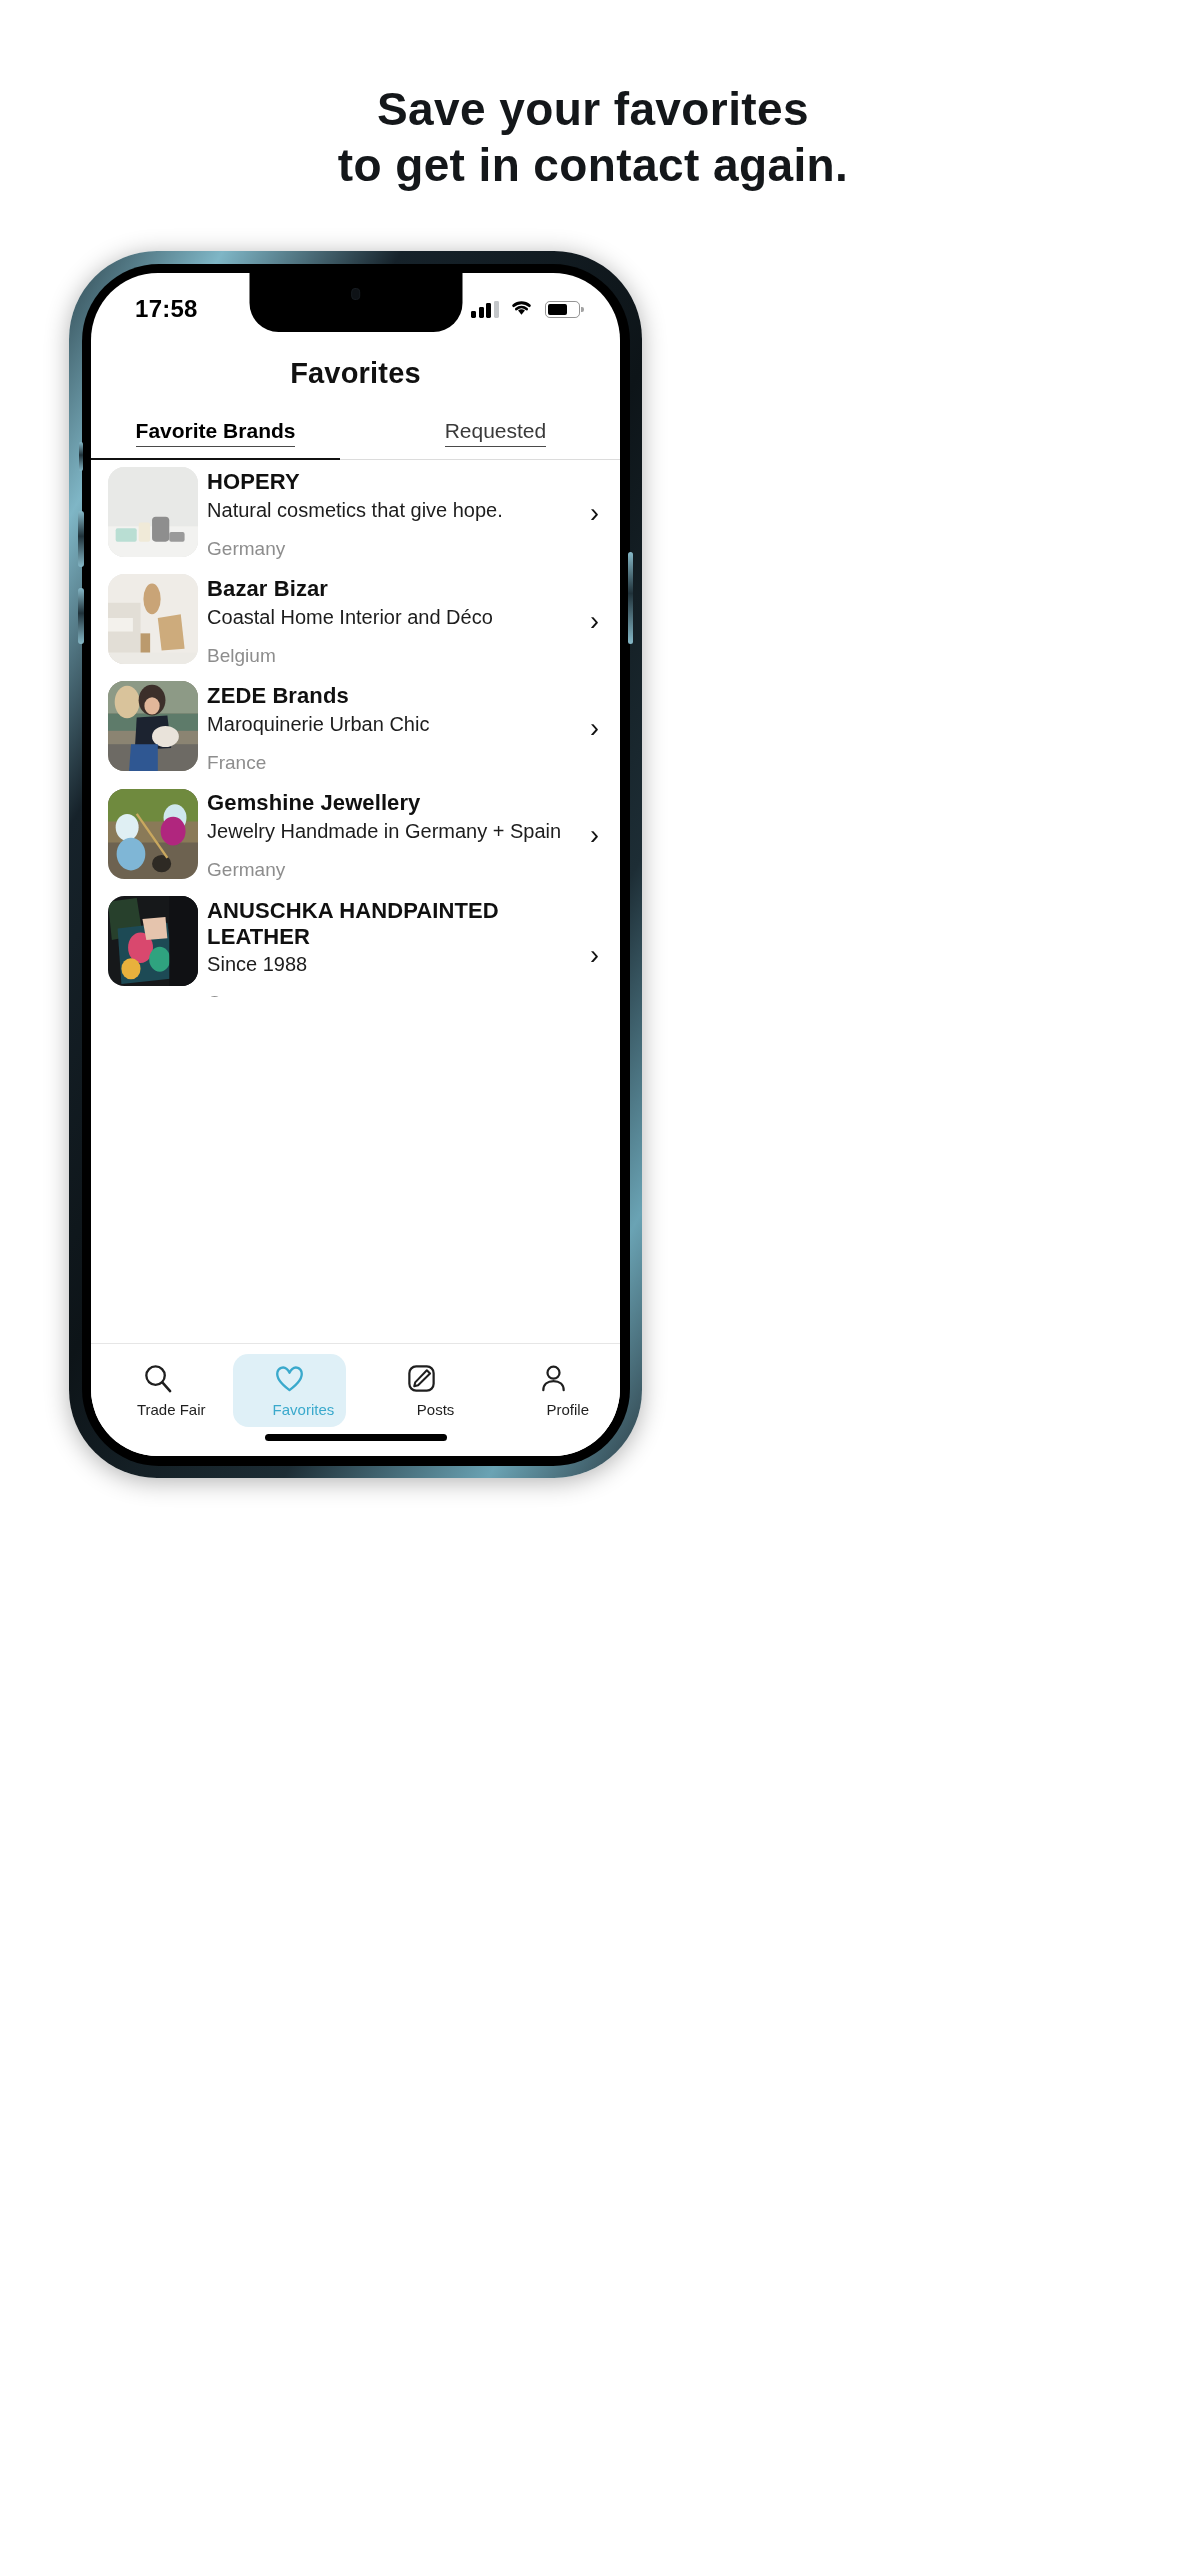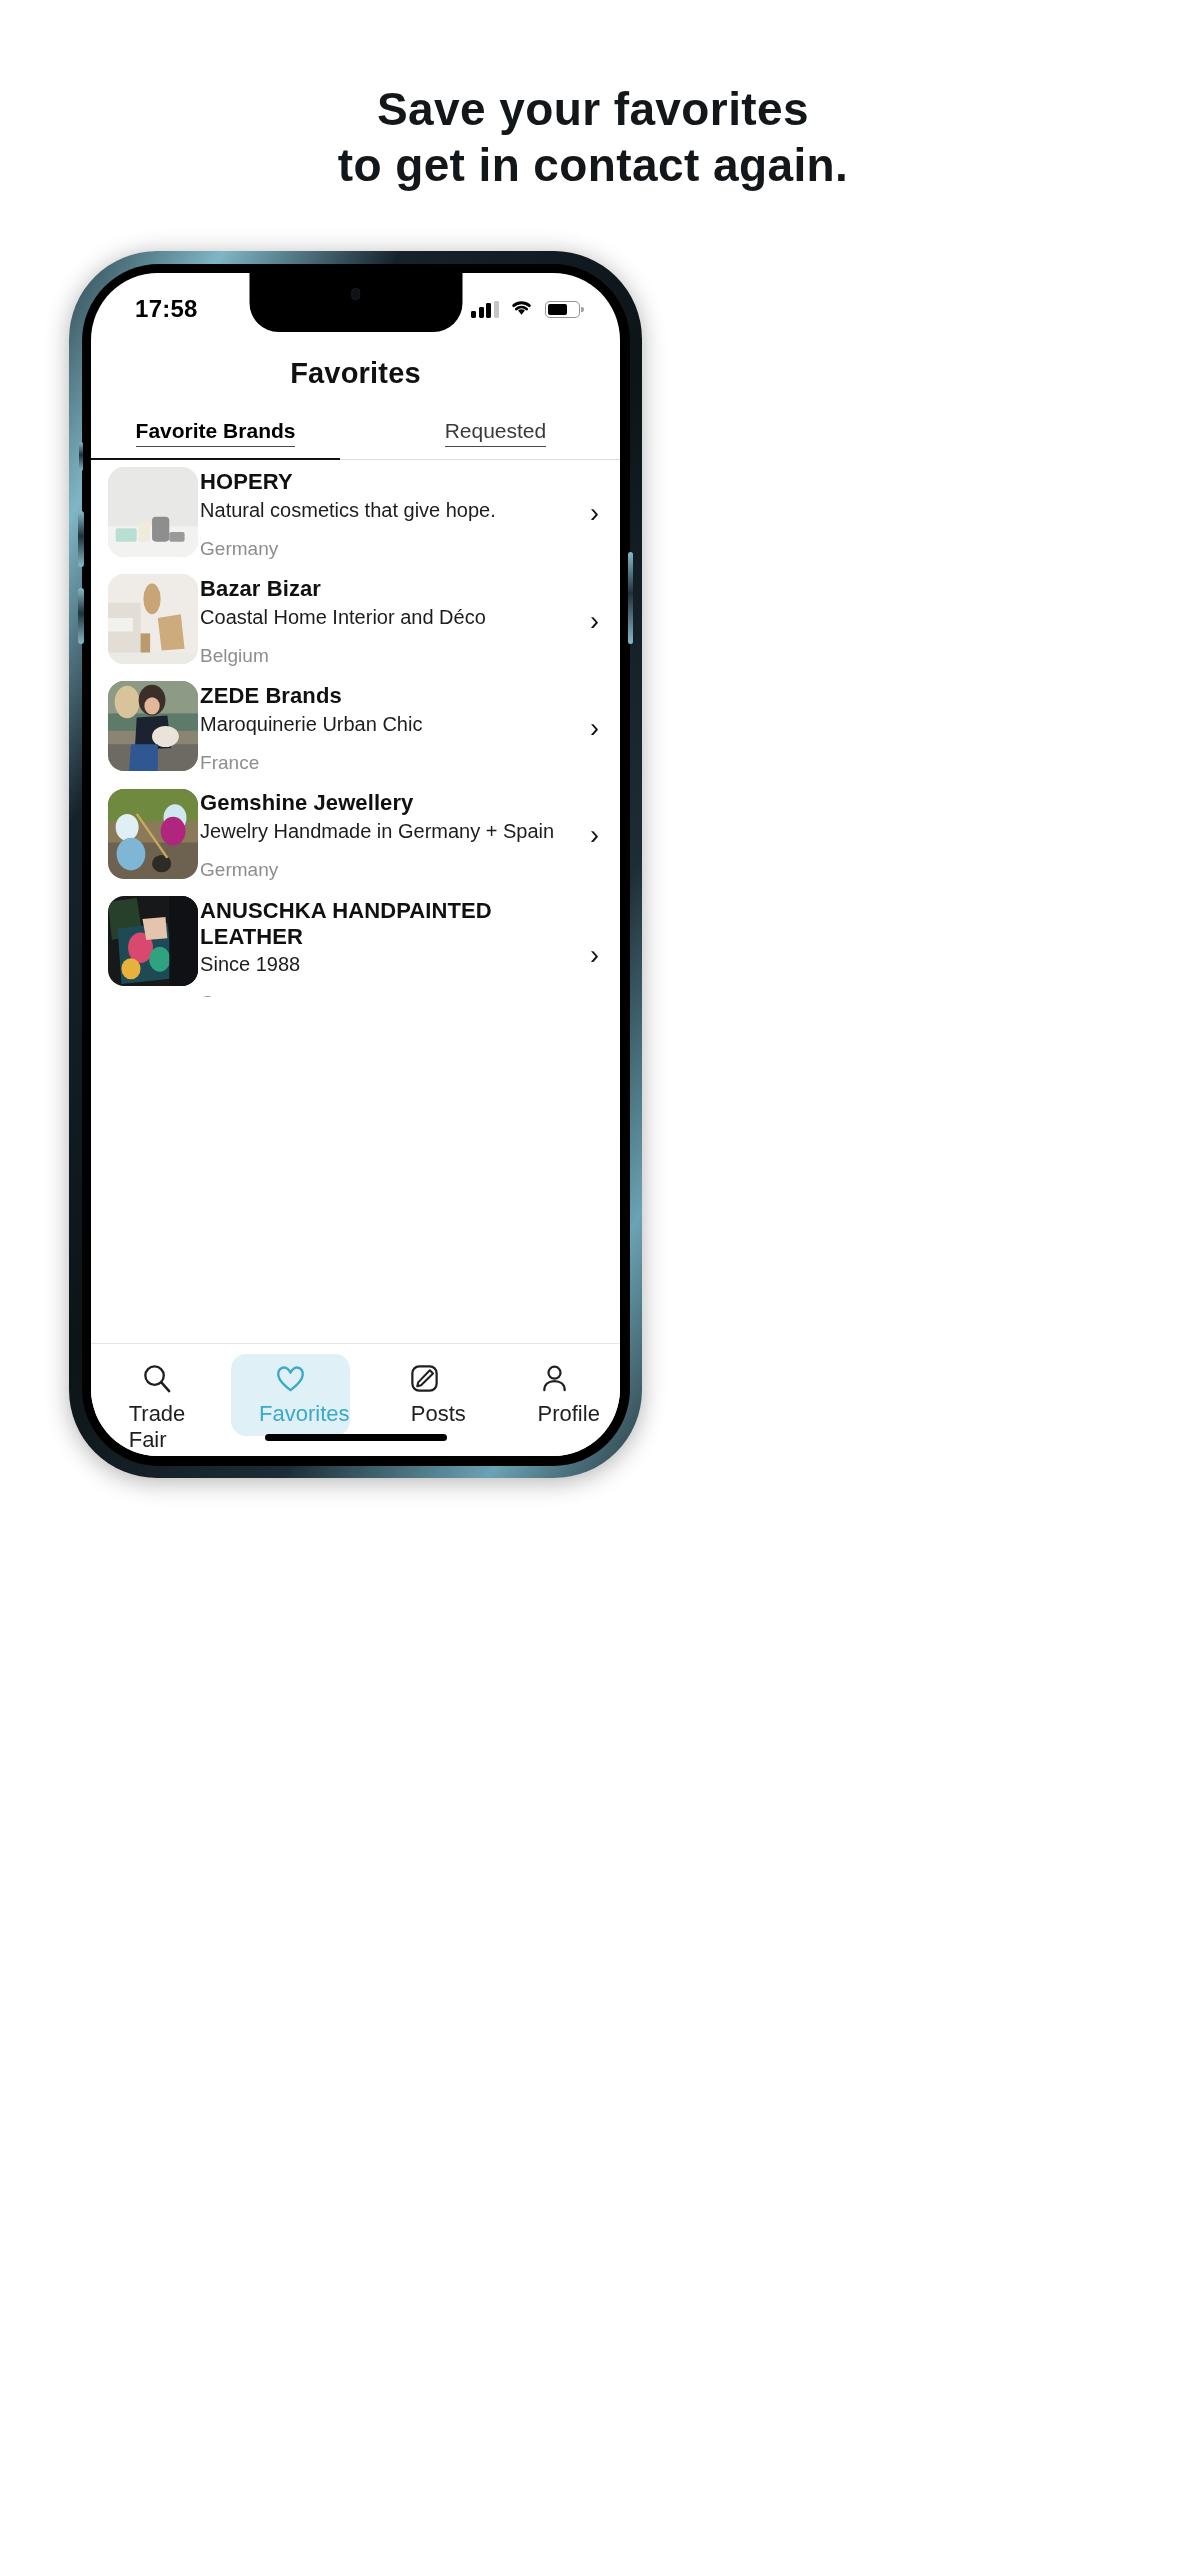--- a/index.html
+++ b/index.html
@@ -152,21 +152,21 @@
   
   .list {
     position: relative;
     height: 537px;
     overflow: hidden;
   }
   .row {
     display: flex;
     align-items: flex-start;
     padding: 6.7px 21px 6.7px 17px;
-    gap: 2px;
+    gap: 9px;
   }
   .thumb {
     width: 90px; height: 90px;
     flex: 0 0 90px;
     border-radius: 16.3px;
     overflow: hidden;
     position: relative;
     background: #e9e9e9;
   }
   .thumb svg { display: block; width: 100%; height: 100%; }
@@ -216,21 +216,21 @@
     flex: 1;
     display: flex;
     flex-direction: column;
     align-items: center;
     gap: 5.8px;
     padding: 8.6px 0 9.6px;
     border-radius: 15.3px;
     margin: 0 9.6px;
   }
   .nav-item.active { background: #dff0f7; }
-  .nav-label { font-size: 22px; color: #1f1f1f; margin-left: 28px; }
+  .nav-label { font-size: 15px; color: #1f1f1f; margin-left: 28px; }
   .nav-item.active .nav-label { color: #3aa9cc; }
   .nav-icon { width: 33px; height: 33px; display: block; }
   .home-indicator {
     position: absolute;
     left: 50%; bottom: 15.3px;
     transform: translateX(-50%);
     width: 182px; height: 6.7px;
     border-radius: 3.8px;
     background: #000;
     z-index: 9;

